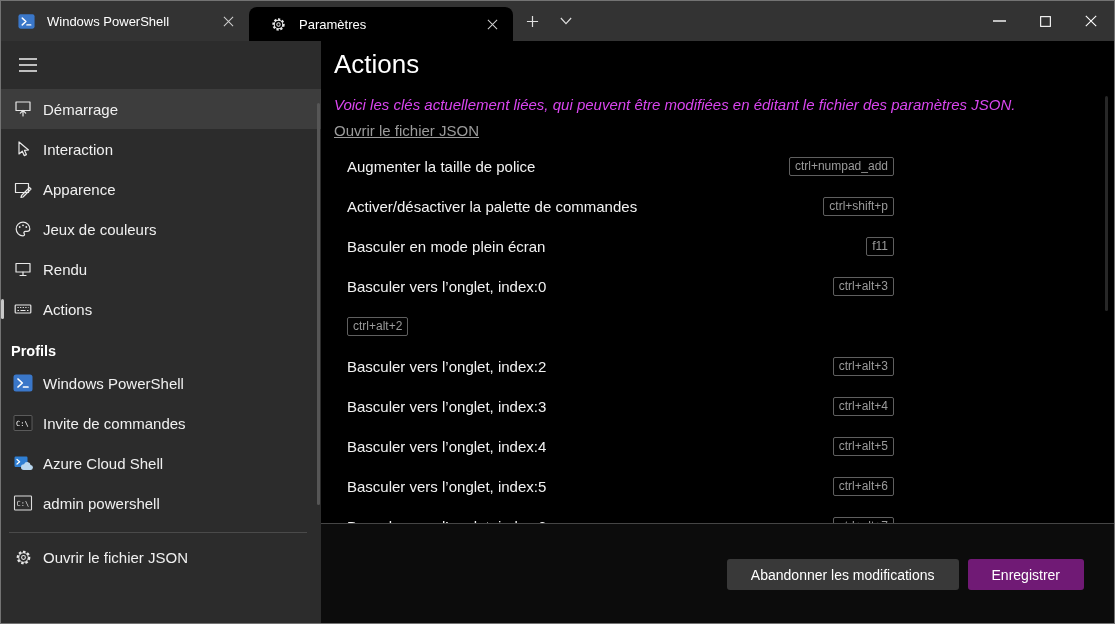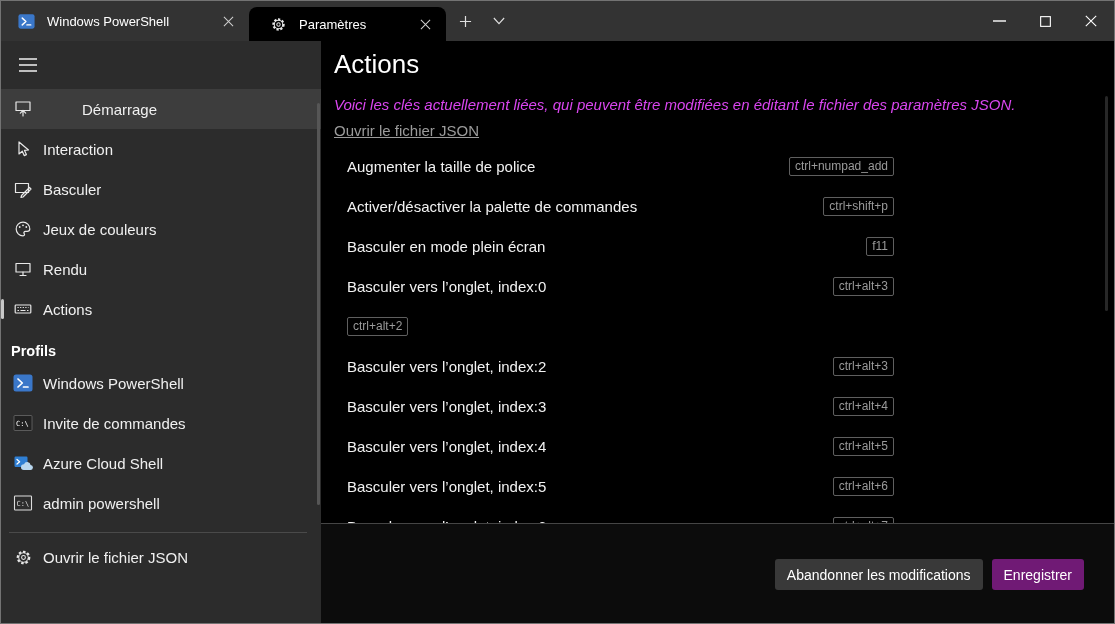--- a/index.html
+++ b/index.html
@@ -6,33 +6,33 @@
   html,body { background:#1a1a1a; }
   body { font-family:"Liberation Sans","DejaVu Sans",sans-serif; }
   #window {
     position:relative; width:1115px; height:624px; overflow:hidden;
     background:#000; border:1px solid #737373;
   }
   
   #titlebar { position:absolute; top:0; left:0; right:0; height:40px; background:#333333; display:flex; align-items:stretch; }
   .tab { display:flex; align-items:center; color:#ffffff; font-size:13px; }
   .tab.inactive { width:248px; background:#333333; padding:0 8px 0 16px; }
-  .tab.active { width:197px; background:#000000; margin-top:6px; height:34px; border-radius:8px 8px 0 0; padding:0 8px 0 20px; }
+  .tab.active { width:264px; background:#000000; margin-top:6px; height:34px; border-radius:8px 8px 0 0; padding:0 8px 0 20px; }
   .tab .tab-icon { width:18px; height:18px; display:inline-flex; align-items:center; justify-content:center; margin-right:12px; }
   .tab .tab-label { flex:1; white-space:nowrap; overflow:hidden; }
   .tab .tab-close { width:26px; height:26px; display:flex; align-items:center; justify-content:center; color:#cfcfcf; border-radius:3px; cursor:default; }
   .tabbar-btn { width:38px; height:40px; display:flex; align-items:center; justify-content:center; color:#e0e0e0; }
   #drag-region { flex:1; }
   .win-btn { width:46px; height:40px; display:flex; align-items:center; justify-content:center; }
   
   #sidebar { position:absolute; top:40px; left:0; width:320px; bottom:0; background:#2c2c2c; overflow:hidden; }
   #hamburger { width:42px; height:36px; margin:6px 0 0 6px; display:flex; align-items:center; justify-content:center; border-radius:3px; }
   #nav { margin-top:6px; }
   .nav-item { position:relative; height:40px; display:flex; align-items:center; padding-left:12px; color:#f0f0f0; font-size:15px; cursor:default; }
-  .nav-item.highlighted { background:#3d3d3d;gap:39px; }
+  .nav-item.highlighted { background:#3d3d3d; }
   .nav-item .accent { position:absolute; left:0; top:10px; width:3px; height:20px; border-radius:2px; background:transparent; }
   .nav-item.selected .accent { background:#c8c8c8; }
   .nav-icon { width:20px; height:20px; margin-right:10px; display:inline-flex; align-items:center; justify-content:center; flex:0 0 20px; }
   .nav-label { white-space:nowrap; }
   #profiles-header { margin:14px 16px 4px 10px; color:#ffffff; font-size:14.5px; font-weight:bold; }
   #sidebar-divider { height:1px; background:#4a4a4a; margin:9px 14px 0 8px; }
   #open-json-item { margin-top:4px; }
   #sidebar-scrollbar { position:absolute; right:1px; top:62px; width:3px; height:402px; background:#565656; border-radius:2px; }
   
   #main { position:absolute; top:40px; left:320px; right:0; bottom:0; background:#000; }
@@ -41,21 +41,21 @@
   #page-desc { margin-top:14px; color:#d946ef; font-size:15px; font-style:italic; line-height:20px; }
   #open-json-link { display:inline-block; margin-top:6px; color:#9b9b9b; font-size:15px; text-decoration:underline; cursor:default; line-height:20px; }
   #bindings { margin:5px 0 0 13px; width:547px; }
   .binding-row { height:40px; display:flex; align-items:center; justify-content:space-between; }
   .binding-action { color:#f2f2f2; font-size:15px; white-space:nowrap; }
   .key-chip { border:1px solid #5f5f5f; border-radius:2px; color:#9a9a9a; font-size:12px; padding:1px 5px 2px 5px; white-space:nowrap; background:transparent; }
   #content-scrollbar { position:absolute; right:6px; top:55px; width:3px; height:215px; background:#272727; border-radius:2px; }
   
   #footer { position:absolute; left:0; right:0; bottom:0; height:100px; background:#0c0c0c; border-top:1px solid #454545; }
   #footer-buttons { position:absolute; top:35px; right:30px; display:flex; gap:9px; }
-  .footer-btn { height:31px; border:none; border-radius:3px; color:#ffffff; font-size:14px; font-family:inherit; padding:0 12px; cursor:default; }
+  .footer-btn { height:31px; border:none; border-radius:3px; color:#ffffff; font-size:14px; font-family:inherit; padding:0 24px; cursor:default; }
   #discard-btn { background:#393939; }
   #save-btn { background:#701a75; }
   svg { display:block; }
 </style>
 </head>
 <body>
 
 <div id="window">
 
   <div id="titlebar">
@@ -144,21 +144,21 @@
           <span class="nav-label">Interaction</span>
         </div>
         <div class="nav-item">
           <span class="accent"></span>
           <span class="nav-icon">
             <svg width="20" height="20" viewBox="0 0 20 20">
               <rect x="2.5" y="4.5" width="13" height="9" fill="none" stroke="#e8e8e8" stroke-width="1.2" stroke-linecap="round" stroke-linejoin="round"></rect>
               <path d="M8.5 16.5 L16.5 8.5 L18 10 L10 18 L8 18.5 Z" fill="none" stroke="#e8e8e8" stroke-width="1.2" stroke-linecap="round" stroke-linejoin="round"></path>
             </svg>
           </span>
-          <span class="nav-label">Basculer</span>
+          <span class="nav-label">Apparence</span>
         </div>
         <div class="nav-item">
           <span class="accent"></span>
           <span class="nav-icon">
             <svg width="20" height="20" viewBox="0 0 20 20">
               <path d="M10 3.2 a6.8 6.8 0 1 0 0 13.6 c1.6 0 1.9-1.2 1.2-2.1 c-.8-1-.2-2.3 1.2-2.3 h1.8 c1.5 0 2.6-1 2.6-2.4 A6.8 6.8 0 0 0 10 3.2 Z" fill="none" stroke="#e8e8e8" stroke-width="1.2" stroke-linecap="round" stroke-linejoin="round"></path>
               <circle cx="6.7" cy="8" r="0.9" fill="#e8e8e8"></circle>
               <circle cx="10" cy="6.3" r="0.9" fill="#e8e8e8"></circle>
               <circle cx="13.3" cy="8" r="0.9" fill="#e8e8e8"></circle>
             </svg>

